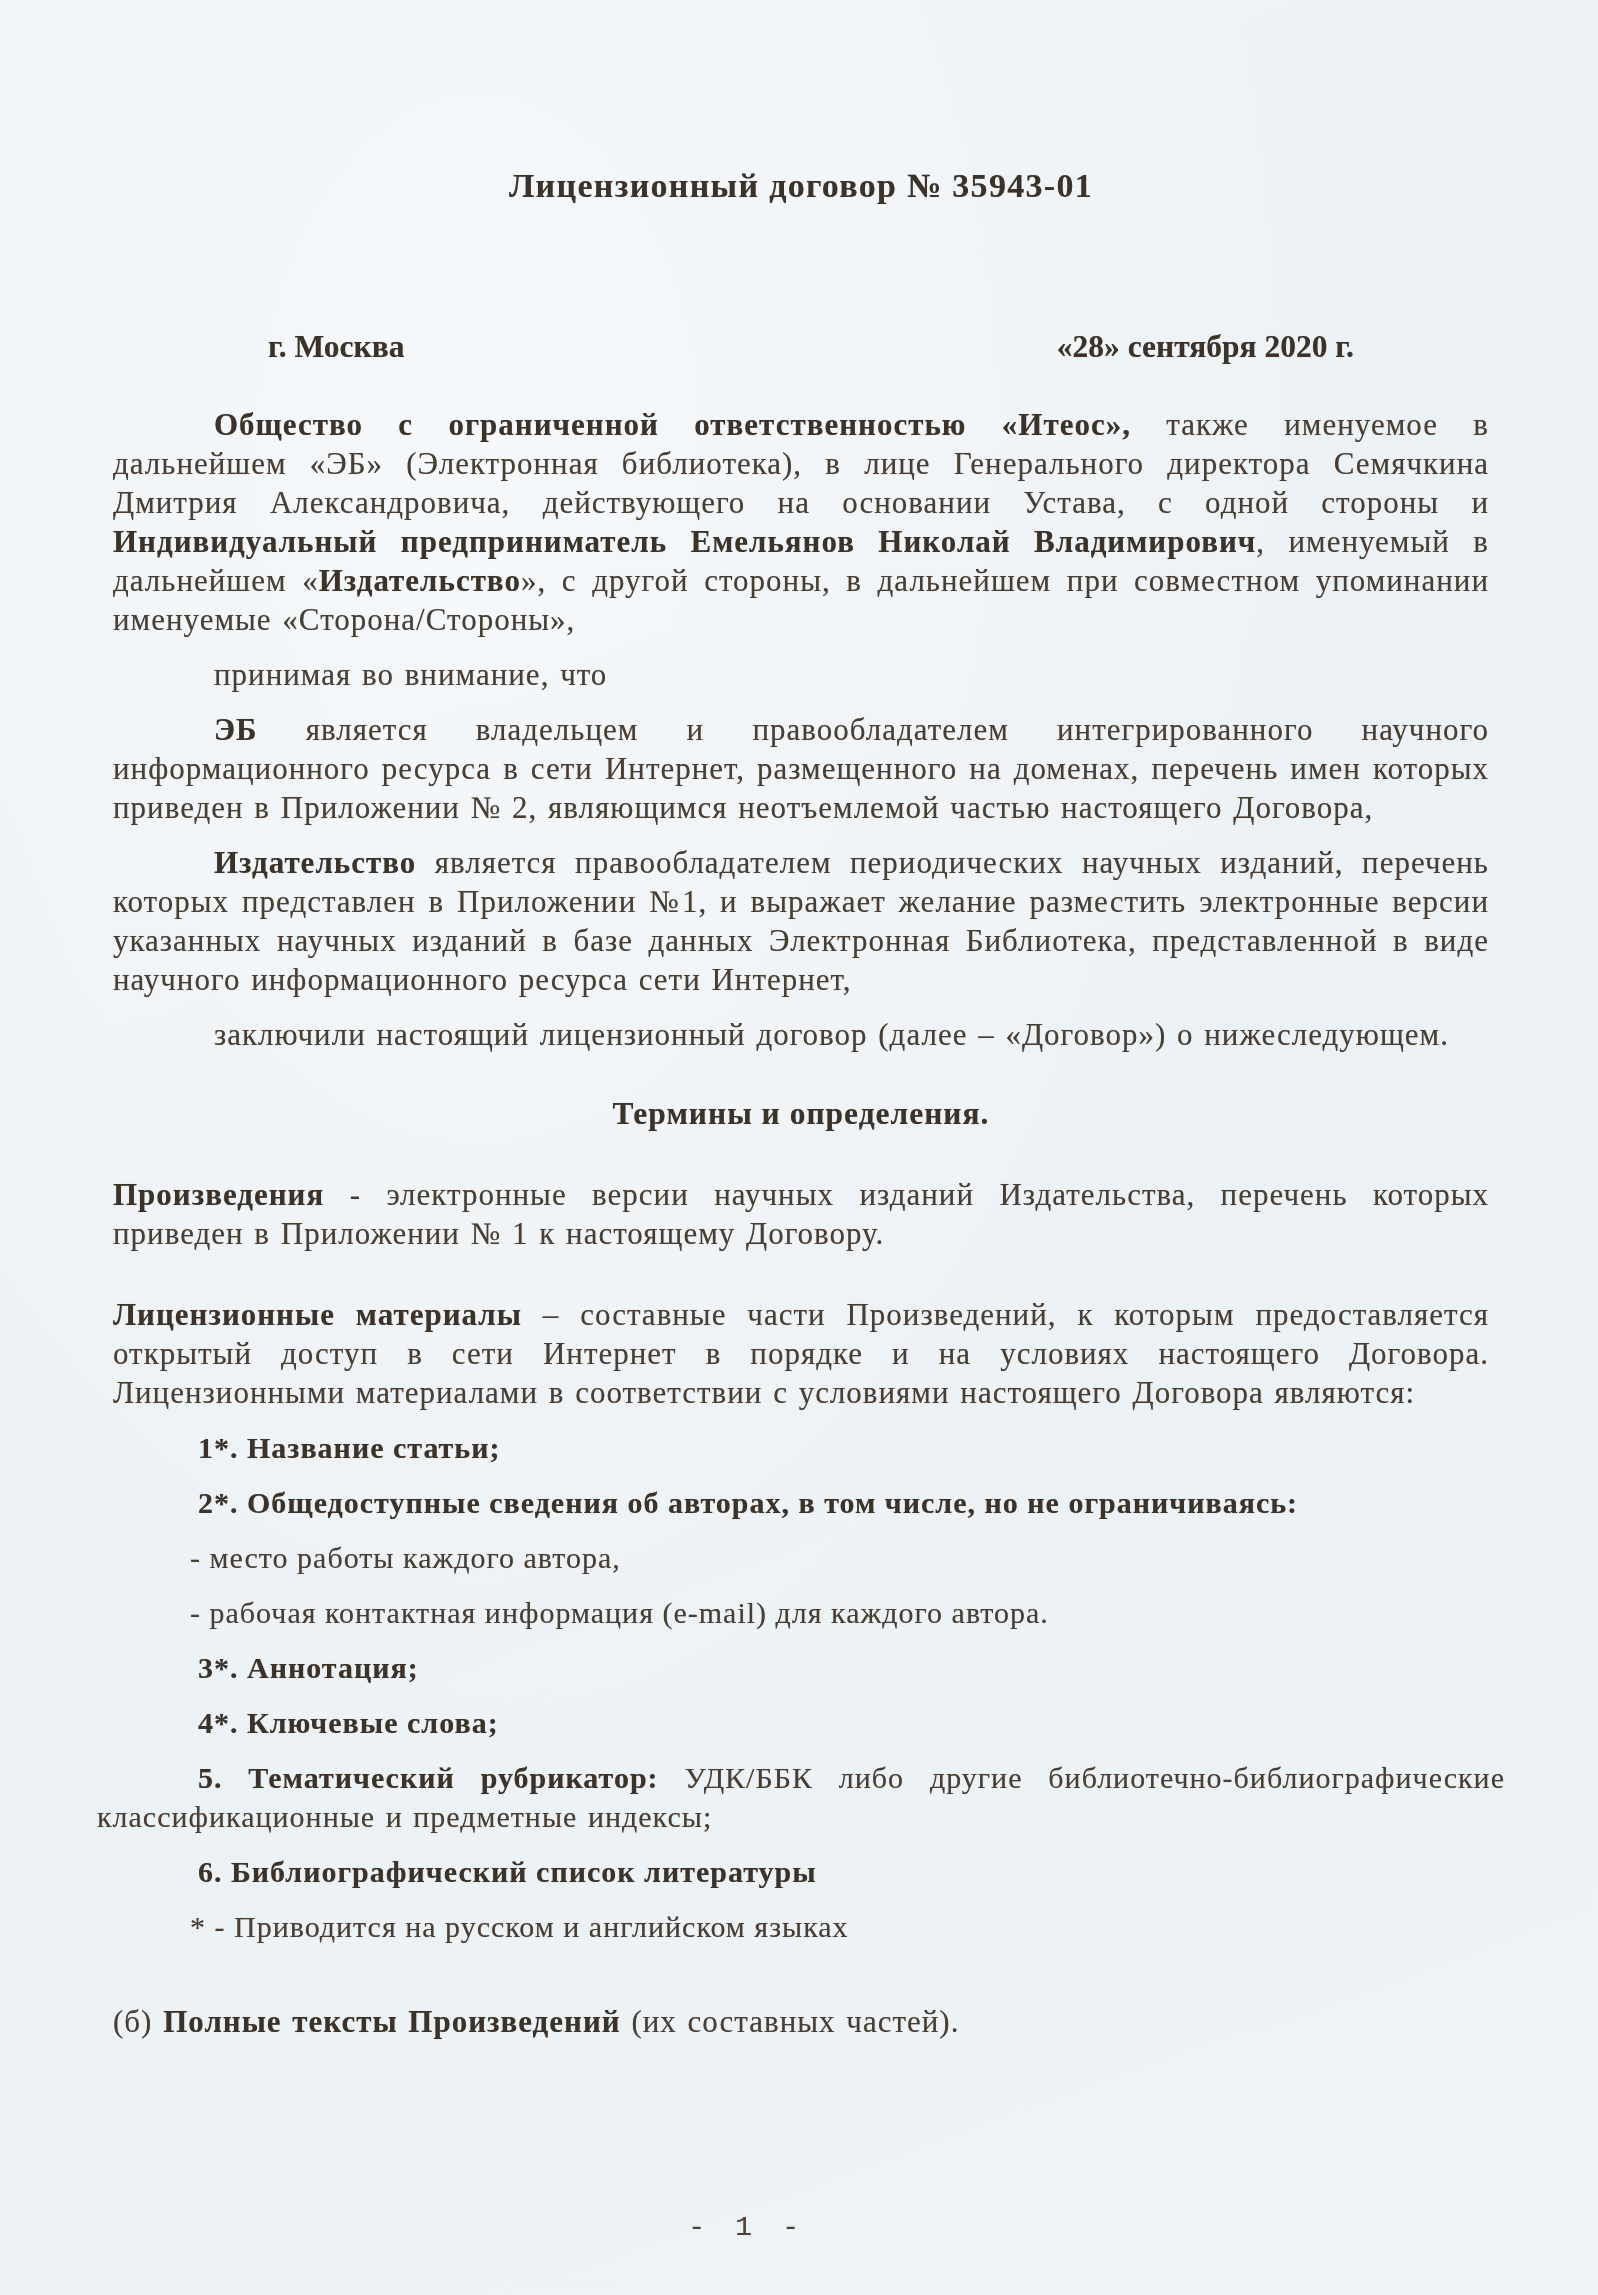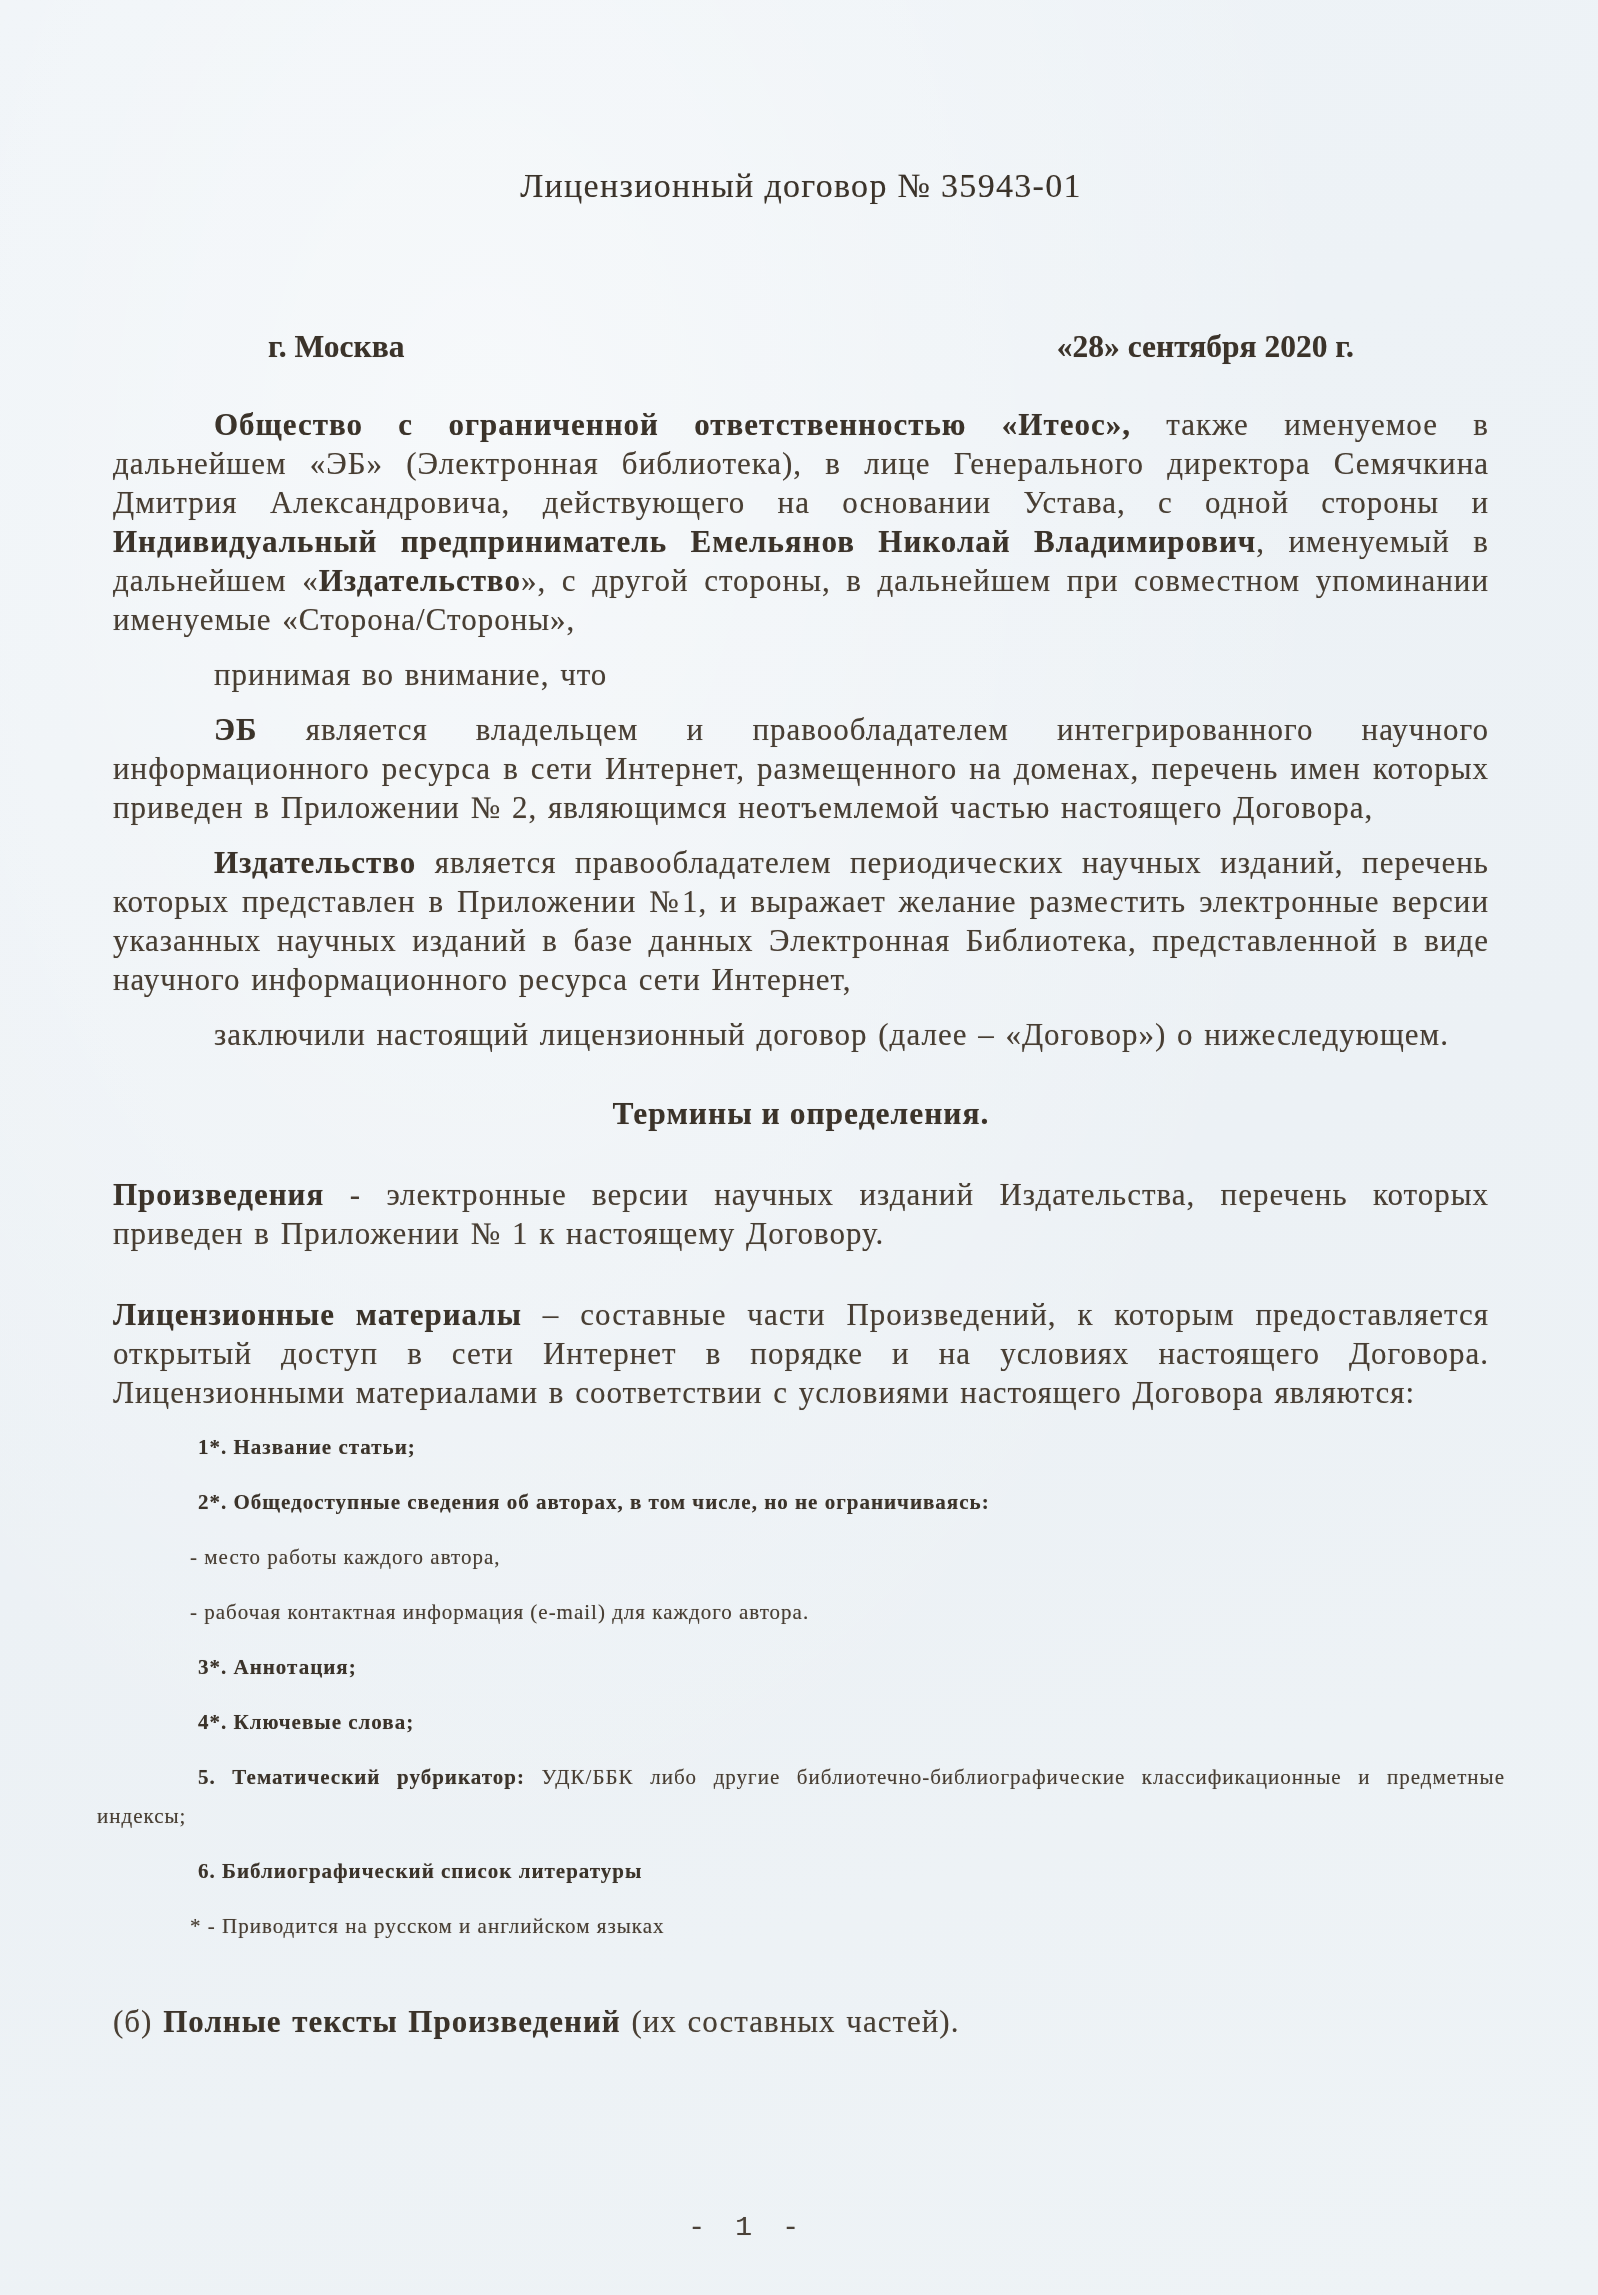--- a/index.html
+++ b/index.html
@@ -22,21 +22,21 @@
     left:97px;
     top:0;
     width:1408px;
   }
   .title {
     margin:0;
     padding-top:166px;
     text-align:center;
     font-size:34px;
     line-height:40px;
-    font-weight:normal;
+    font-weight:bold;
     letter-spacing:1.3px;
     color:#3d352b;
   }
   .dateline {
     display:flex;
     justify-content:space-between;
     margin-top:121px;
     padding:0 151px 0 171px;
     font-weight:bold;
     font-size:31.5px;
@@ -61,21 +61,21 @@
     text-align:center;
     font-size:31.5px;
     line-height:39px;
     font-weight:bold;
     letter-spacing:1px;
     color:#3b332a;
   }
   .mt-block { margin-top:42px; }
   .list-item {
     margin:8px 0 16px 101px;
-    font-size:21px;
+    font-size:30px;
     line-height:39px;
     letter-spacing:1px;
     text-align:left;
   }
   .bold-item { font-weight:bold; color:#3b332a; }
   .sub { margin-left:93px; font-weight:normal; }
   .item5 {
     margin-left:0;
     text-indent:101px;
     text-align:justify;

